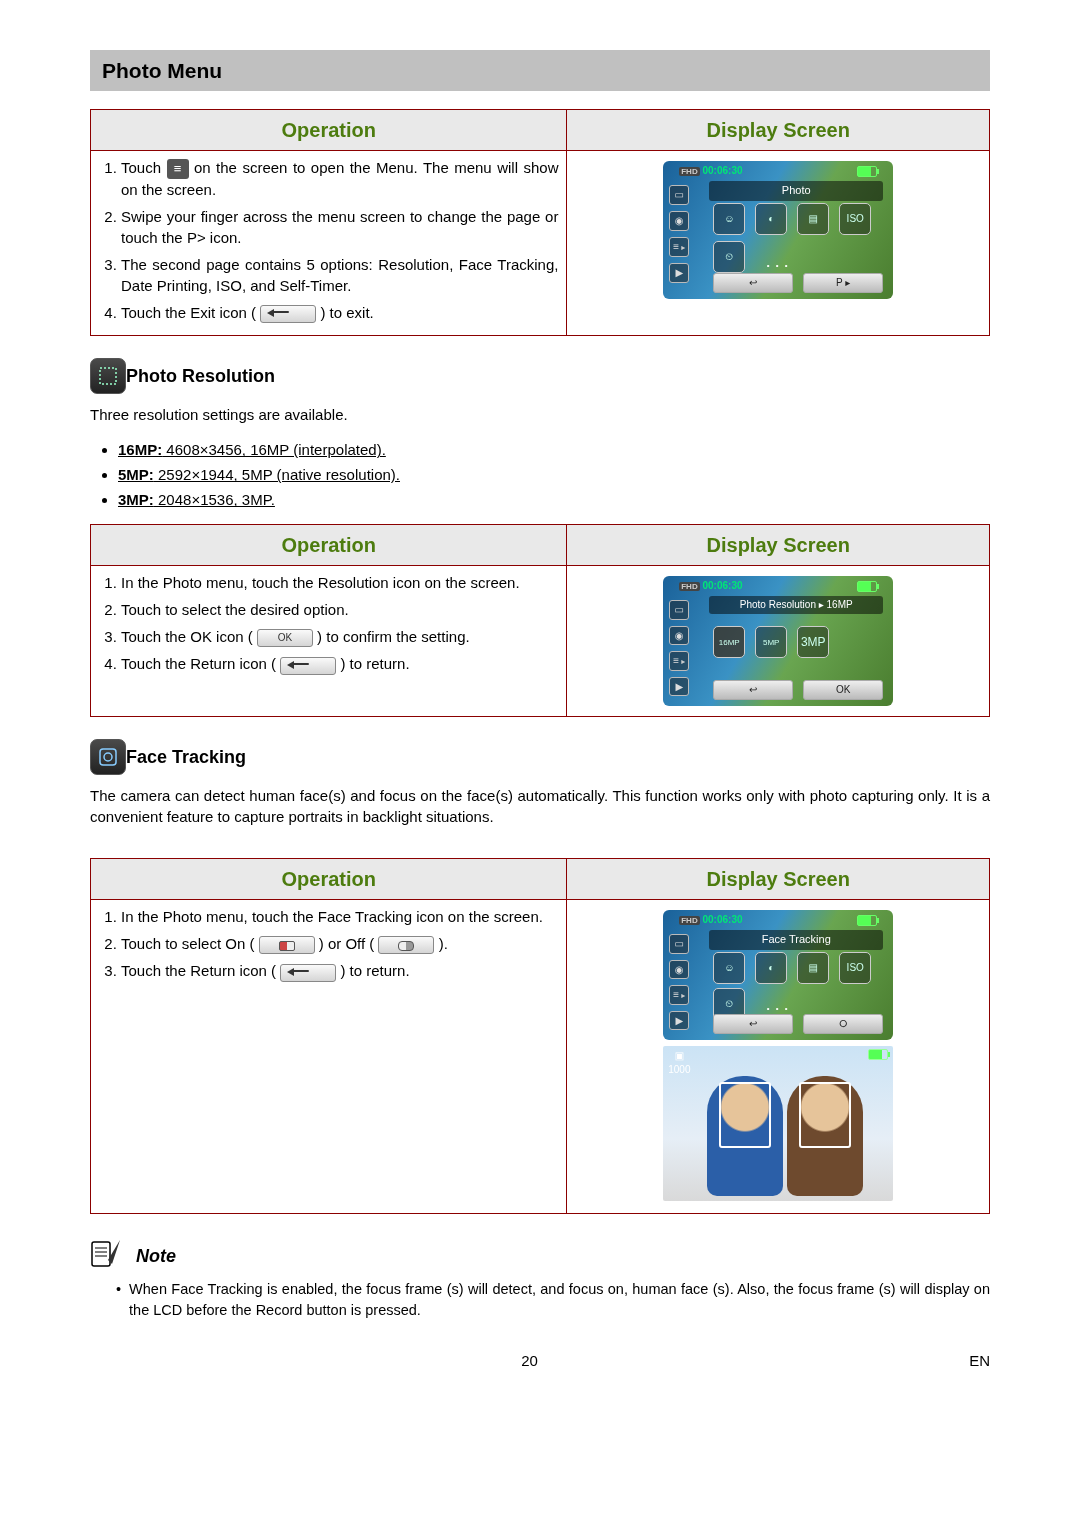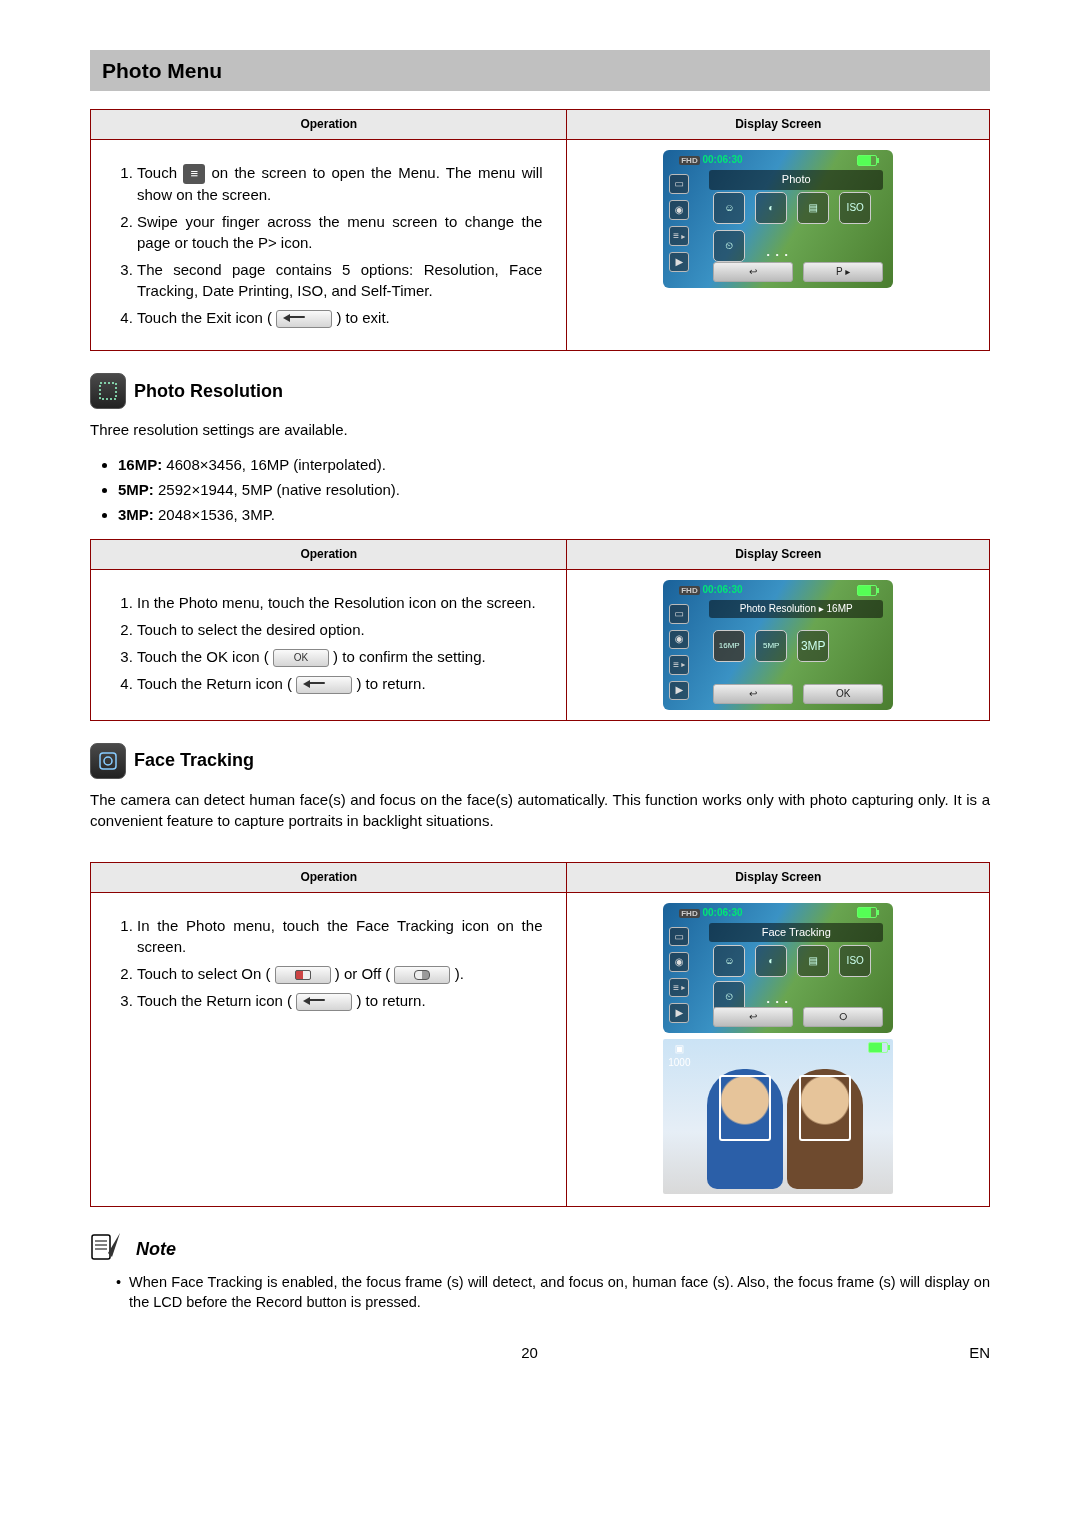--- a/index.html
+++ b/index.html
@@ -25,37 +25,36 @@
   }
   table.op-table td, table.op-table th {
     border: 1px solid #8b0000;
     padding: 6px 8px;
     vertical-align: top;
   }
   table.op-table th {
     background: #e9e9e9;
     font-weight: bold;
     text-align: center;
-    color: #000000;
-    font-size: 12px;
+    color: #4d7c0f;
+    font-size: 20px;
   }
   .op-col { width: 53%; }
   .ds-col { width: 47%; text-align:center; }
   ol.op-list {
-    margin: 16px;
+    margin: 0;
     padding-left: 22px;
   }
   ol.op-list li {
     margin-bottom: 6px;
     text-align: justify;
   }
   .sub-heading {
     display: flex;
     align-items: center;
-    gap: 8px;
     margin: 18px 0 10px 0;
   }
   .sub-heading .icon-box {
     width: 34px;
     height: 34px;
     border-radius: 7px;
     background: linear-gradient(#4a4a4a,#222);
     border: 1px solid #555;
     display: flex;
     align-items: center;
@@ -63,20 +62,21 @@
     color: #fff;
   }
   .sub-heading h3 {
     margin: 0;
     font-size: 18px;
     font-weight: bold;
   }
   ul.bullets {
     margin: 14px 0 14px 0;
     padding-left: 28px;
+    text-decoration: underline;
   }
   ul.bullets li {
     margin-bottom: 4px;
   }
   .inline-icon {
     display: inline-block;
     vertical-align: middle;
     background: #555;
     color: #fff;
     border-radius: 3px;

